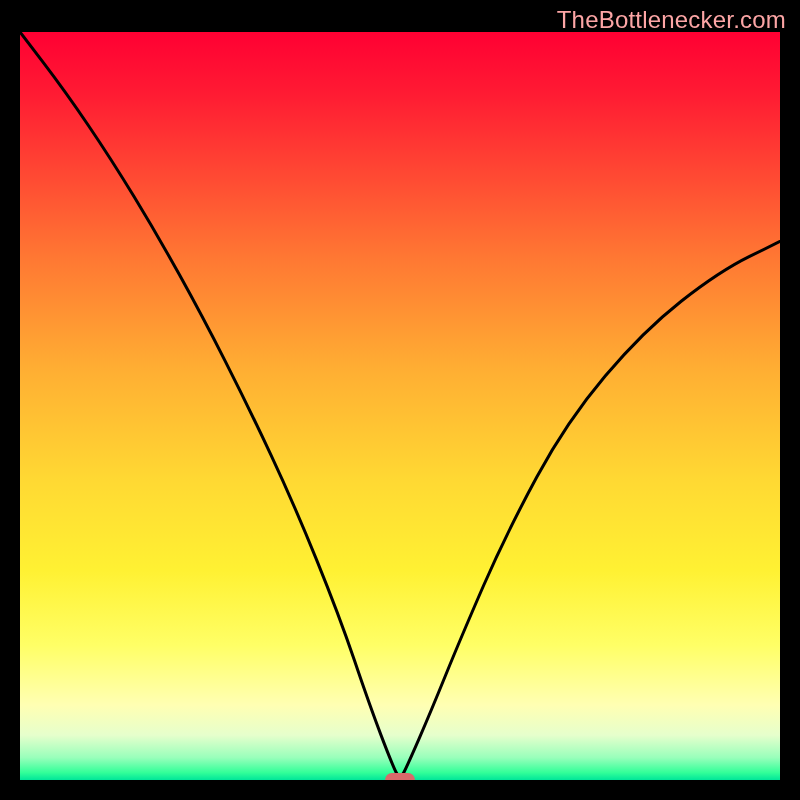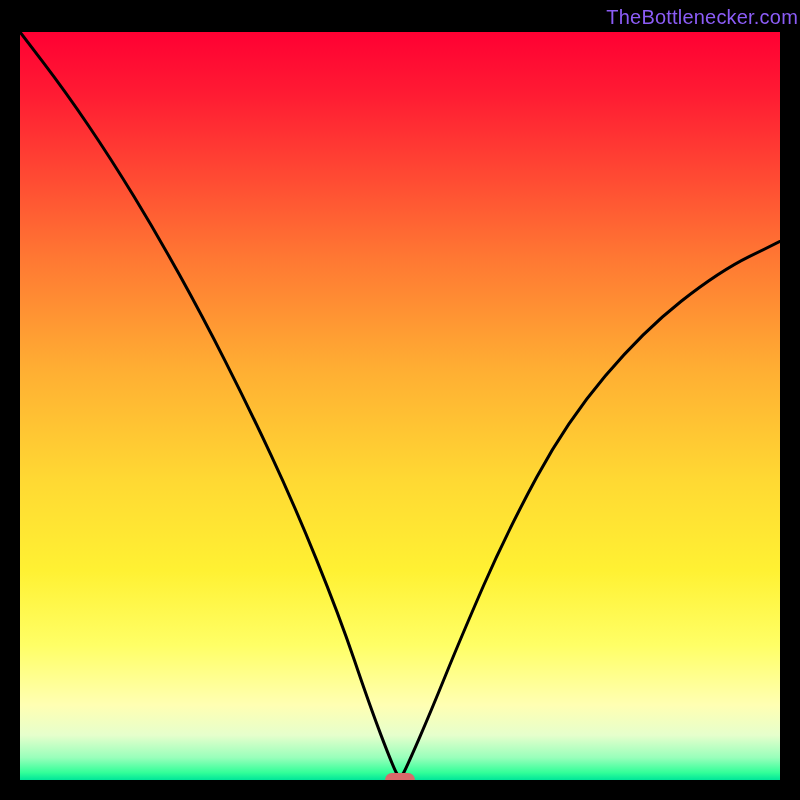--- a/index.html
+++ b/index.html
@@ -13,23 +13,23 @@
   }
   .frame {
     position: relative;
     width: 800px;
     height: 800px;
     background: #000;
   }
   .attribution {
     position: absolute;
     top: 6px;
-    right: 2px;
-    color: #8b5cf6;
-    font-size: 20px;
+    right: 14px;
+    color: #fca5a5;
+    font-size: 24px;
     font-weight: 500;
     z-index: 10;
     letter-spacing: 0.2px;
   }
   .plot-area {
     position: absolute;
     left: 20px;
     top: 32px;
     width: 760px;
     height: 748px;

